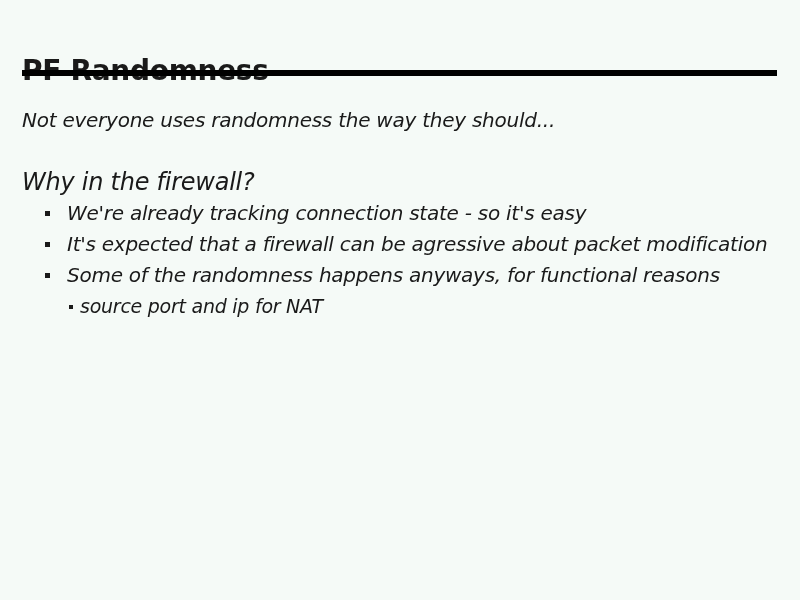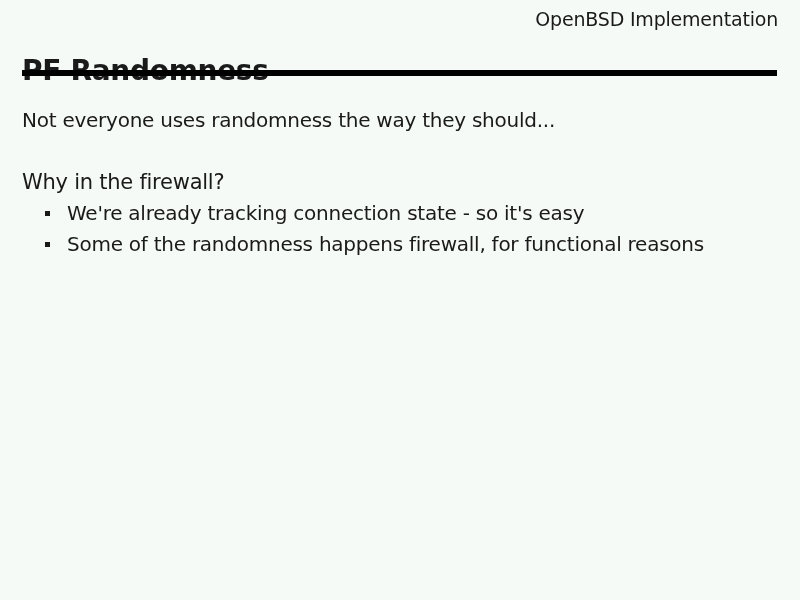--- a/index.html
+++ b/index.html
@@ -52,33 +52,34 @@
     height: 6px;
     background: #000000;
   }
 
   
   .body {
     position: absolute;
     left: 22px;
     top: 105px;
     width: 756px;
+    font-style: italic;
   }
   .para {
     font-size: 20px;
     line-height: 31px;
     letter-spacing: -0.25px;
     color: #1a1a1a;
     white-space: nowrap;
   }
   .spacer {
     height: 31px;
   }
   .section-head {
-    font-size: 21px;
+    font-size: 24px;
     line-height: 31px;
     letter-spacing: -0.25px;
     color: #1a1a1a;
     white-space: nowrap;
   }
 
   ul.level1 {
     list-style: none;
     margin: 0;
     padding: 0;
@@ -124,21 +125,20 @@
     width: 4px;
     height: 4px;
     background: #1a1a1a;
   }
 </style>
 </head>
 <body>
 
 <div class="slide">
 
-  <div class="kicker">OpenBSD Implementation</div>
 
   <h1 class="slide-title">PF Randomness</h1>
 
   <div class="title-rule"></div>
 
   <div class="body">
 
     <div class="para">Not everyone uses randomness the way they should...</div>
 
 
@@ -146,22 +146,32 @@
 
     <div class="section-head">Why in the firewall?</div>
 
     <ul class="level1">
 
       <li class="bullet">
         <span class="marker"></span>
         <span class="text">We're already tracking connection state - so it's easy</span>
       </li>
 
+      <li class="bullet">
+        <span class="marker"></span>
+        <span class="text">It's expected that a firewall can be agressive about packet modification</span>
+      </li>
 
       <li class="bullet">
         <span class="marker"></span>
-        <span class="text">Some of the randomness happens firewall, for functional reasons</span>
+        <span class="text">Some of the randomness happens anyways, for functional reasons</span>
+        <ul class="level2">
+          <li class="subbullet">
+            <span class="marker"></span>
+            <span class="text">source port and ip for NAT</span>
+          </li>
+        </ul>
       </li>
 
 
     </ul>
   </div>
 </div>
 
 </body></html>

